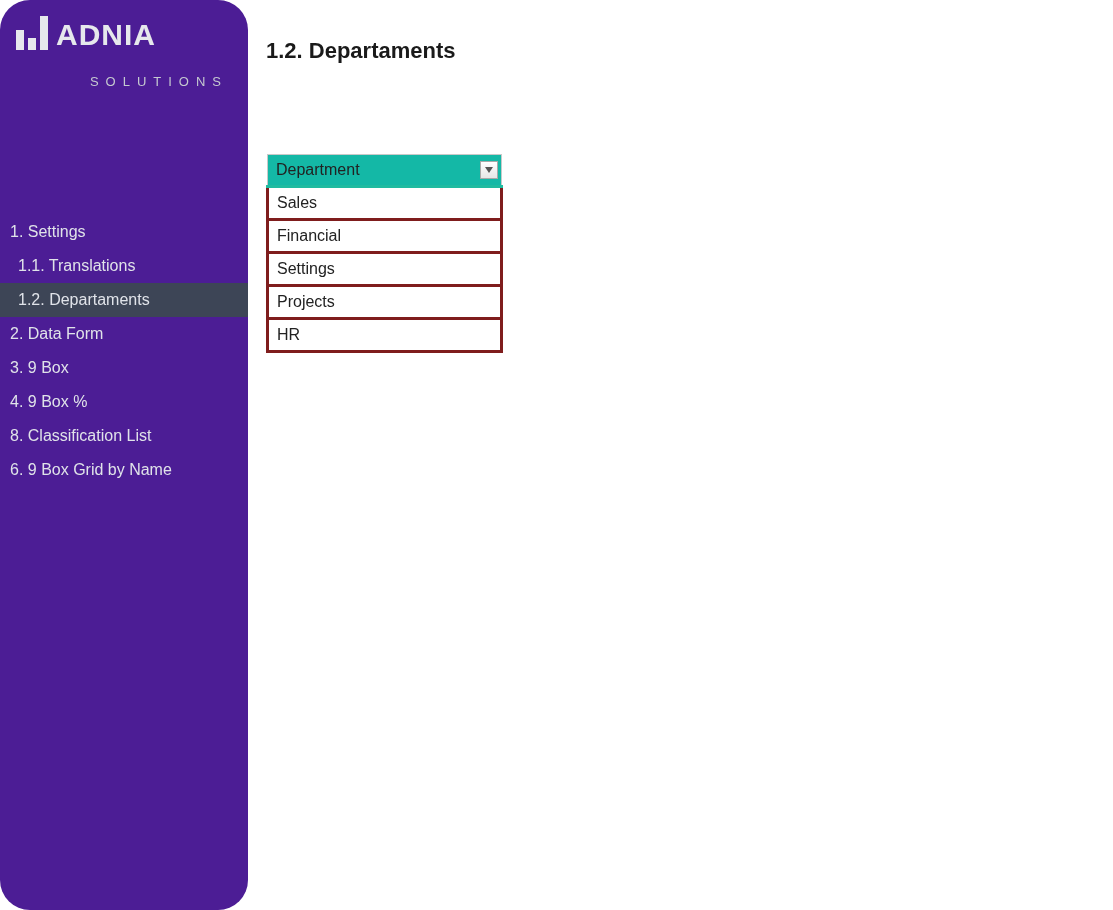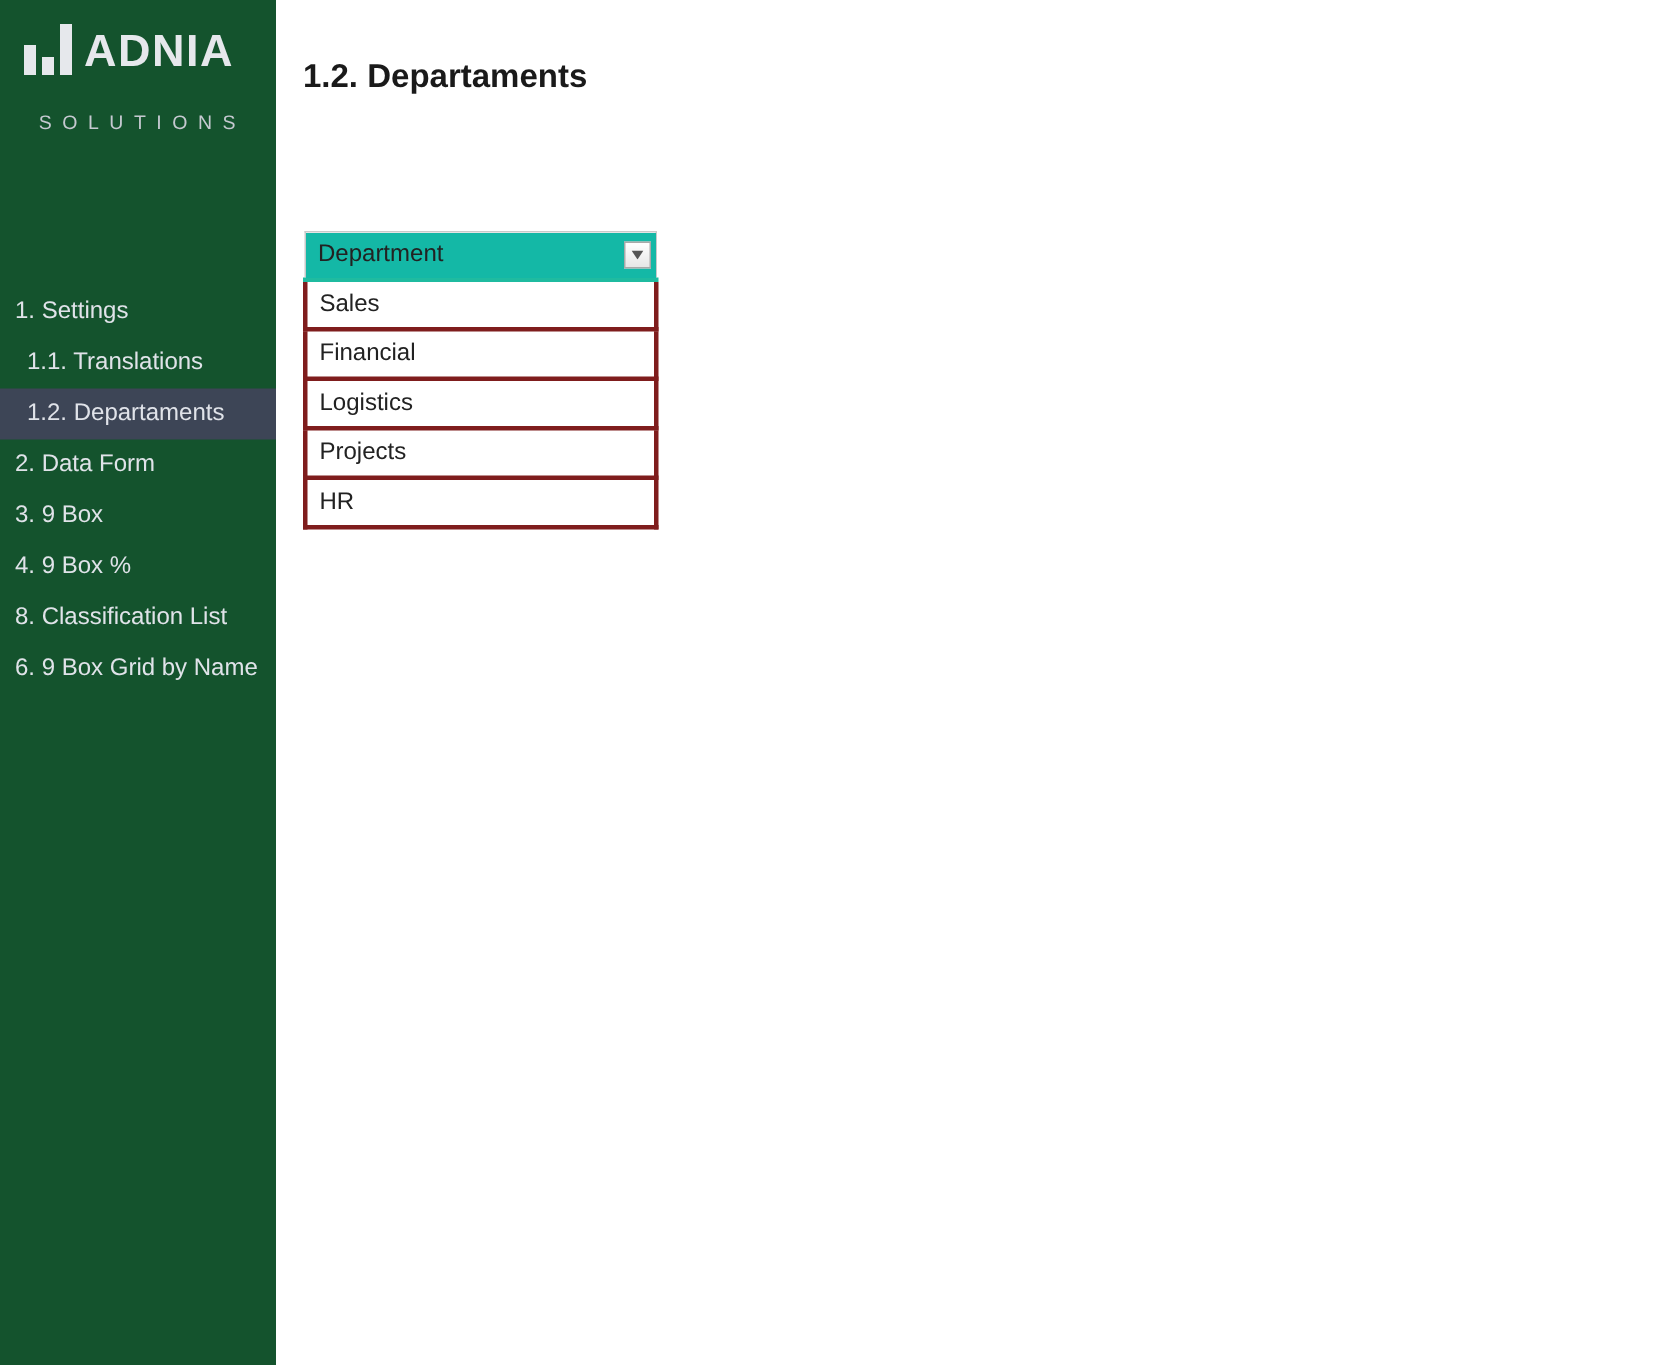--- a/index.html
+++ b/index.html
@@ -10,26 +10,27 @@
     color: #222;
     background: #fff;
     width: 1113px;
     height: 910px;
     display: flex;
     overflow: hidden;
   }
 
   
   .sidebar {
-    width: 184px;
-    background: #14532d;
+    width: 248px;
+    background: #4c1d95;
     color: #e6e8ec;
     display: flex;
     flex-direction: column;
     flex: none;
+    border-radius: 30px;
   }
   .brand {
     padding: 16px 16px 8px 16px;
   }
   .brand-logo {
     display: flex;
     align-items: flex-end;
     gap: 8px;
   }
   .brand-bars {
@@ -56,21 +57,21 @@
   .brand-sub {
     text-align: right;
     letter-spacing: 7px;
     font-size: 13px;
     color: #c5c9d0;
     margin-top: 24px;
     padding-right: 4px;
   }
 
   .nav {
-    margin-top: 94px;
+    margin-top: 118px;
     display: flex;
     flex-direction: column;
   }
   .nav-item {
     padding: 8px 10px;
     font-size: 16px;
     font-weight: 400;
     color: #e0e3e9;
     cursor: pointer;
     white-space: nowrap;
@@ -176,21 +177,21 @@
       </tr>
     </thead>
     <tbody>
       <tr>
           <td>Sales</td>
         </tr>
       <tr>
           <td>Financial</td>
         </tr>
       <tr>
-          <td>Logistics</td>
+          <td>Settings</td>
         </tr>
       <tr>
           <td>Projects</td>
         </tr>
       <tr>
           <td>HR</td>
         </tr>
     </tbody>
   </table>
 </main>

